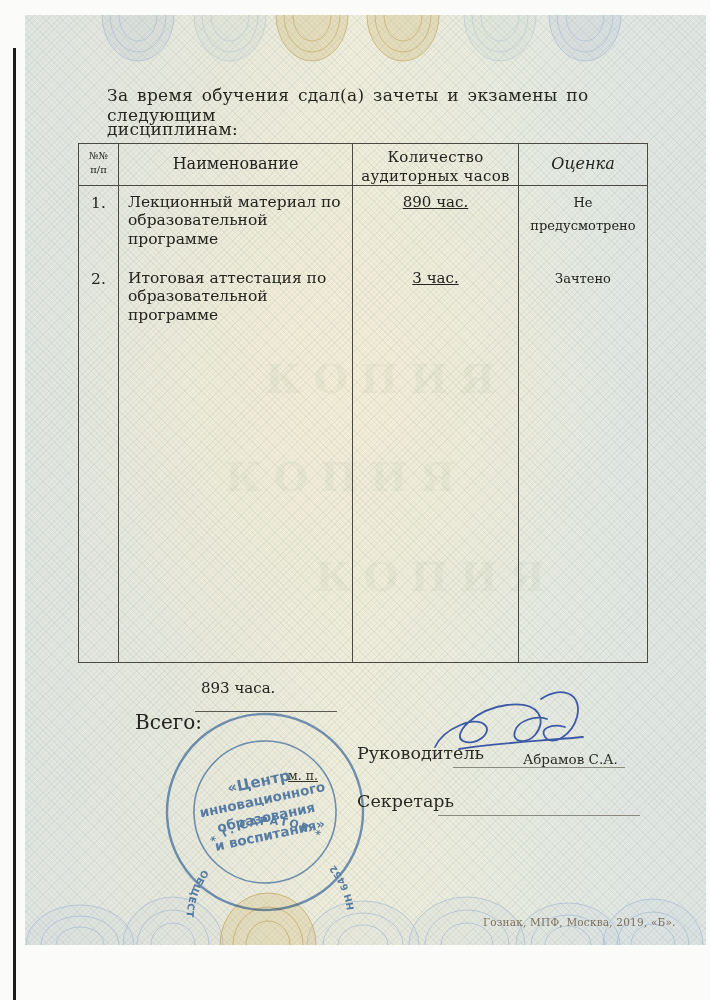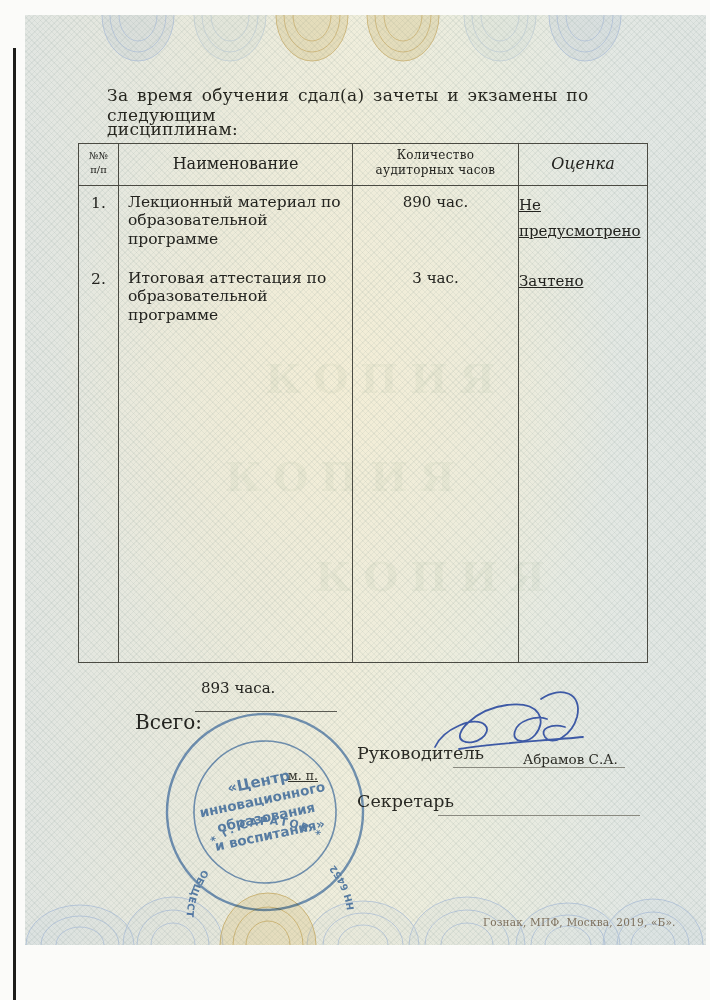--- a/index.html
+++ b/index.html
@@ -40,26 +40,26 @@
     display:grid;
     grid-template-columns:40px 234px 166px 1fr;
     grid-template-rows:42px 76px 1fr;
     box-sizing:border-box;
   }
   .cell{border-right:1px solid #4a4a42;box-sizing:border-box;}
   .cell.last{border-right:none;}
   .cell.hdr{border-bottom:1px solid #4a4a42;text-align:center;}
   .hdr-num{font-size:10px;line-height:1.35;padding-top:5px;}
   .hdr-name{font-size:16px;padding-top:10px;}
-  .hdr-hours{font-size:12px;line-height:1.25;padding-top:4px;letter-spacing:.3px;}
+  .hdr-hours{font-size:15px;line-height:1.25;padding-top:4px;letter-spacing:.3px;}
   .hdr-grade{font-size:16px;padding-top:10px;font-style:italic;}
   .c-num{text-align:center;font-size:15.5px;padding-top:8px;}
   .c-name{font-size:15.5px;line-height:1.18;padding:7px 6px 0 9px;}
-  .c-hours{text-align:center;font-size:15px;padding-top:7px;}
-  .c-grade{text-align:left;font-size:15px;line-height:1.75;padding-top:6px;text-decoration:underline;}
+  .c-hours{text-align:center;font-size:15px;padding-top:7px;text-decoration:underline;}
+  .c-grade{text-align:center;font-size:13px;line-height:1.75;padding-top:6px;}
 
   
   .total-label{position:absolute;left:110px;top:695px;font-size:20px;}
   .total-value{position:absolute;left:176px;top:664px;font-size:15px;}
   .total-line{position:absolute;left:170px;top:672px;width:142px;height:24px;border-bottom:1px solid #5a5a52;}
 
   
   .sig-label{font-size:17.5px;color:#2a2a24;position:absolute;margin-left:12px;}
   .head-label{left:320px;top:728px;}
   .sec-label{left:320px;top:776px;}

